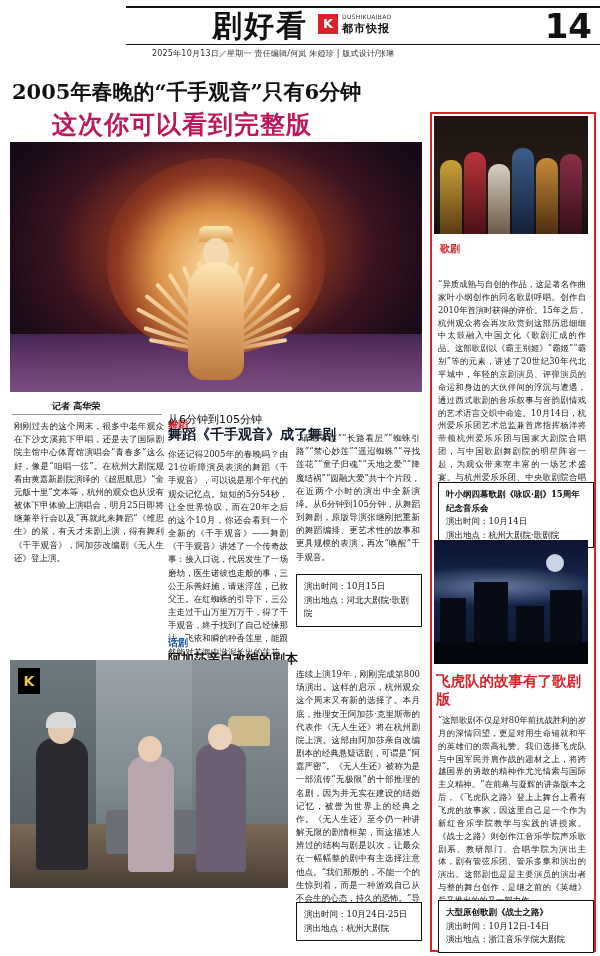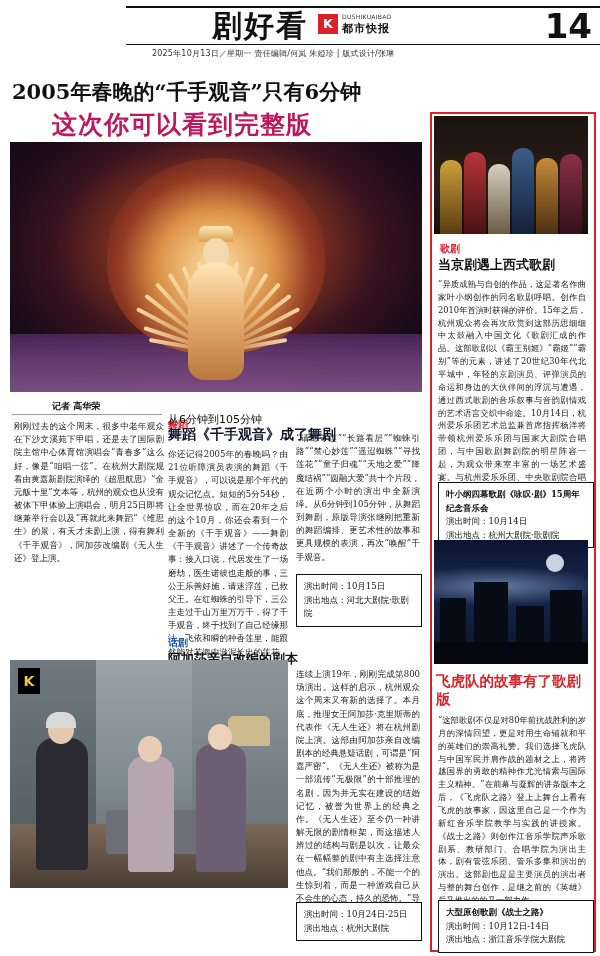--- a/index.html
+++ b/index.html
@@ -249,21 +249,20 @@
   <div class="photo-opera">
     <div class="fig" style="left:6px;height:74px;background:linear-gradient(180deg,#c9a23a,#5a3c12);"></div>
     <div class="fig" style="left:30px;height:82px;background:linear-gradient(180deg,#b8343a,#4a1114);"></div>
     <div class="fig" style="left:54px;height:70px;background:linear-gradient(180deg,#d9cfc0,#6b5a47);"></div>
     <div class="fig" style="left:78px;height:86px;background:linear-gradient(180deg,#3b5d8a,#13203a);"></div>
     <div class="fig" style="left:102px;height:76px;background:linear-gradient(180deg,#c58b3a,#4d2e10);"></div>
     <div class="fig" style="left:126px;height:80px;background:linear-gradient(180deg,#8a2f46,#34101a);"></div>
   </div>
 
   <div class="sec-label opera-label">歌剧</div>
-  <div class="opera-title">当京剧遇上西式歌剧</div>
   <div class="opera-body">“异质成熟与自创的作品，这是著名作曲家叶小纲创作的同名歌剧呼唱。创作自2010年首演时获得的评价。15年之后，杭州观众将会再次欣赏到这部历思细细中太鼓融入中国文化《歌剧汇成的作品。这部歌剧以《霸王别姬》“霸姬”“霸别”等的元素，讲述了20世纪30年代北平城中，年轻的京剧演员、评弹演员的命运和身边的大伙伴间的浮沉与遭遇，通过西式歌剧的音乐叙事与音韵剧情戏的艺术语言交织中命途。10月14日，杭州爱乐乐团艺术总监兼首席指挥杨洋将带领杭州爱乐乐团与国家大剧院合唱团，与中国歌剧舞剧院的明星阵容一起，为观众带来室丰富的一场艺术盛宴。与杭州爱乐乐团、中央歌剧院合唱团共同呈现的小规四幕歌剧《咏叹》15周年纪念音乐会，除了集中呈现叶小纲的经典之外，也将带领团队让你在众荟前的形式上，让人开与交响体充分对话。</div>
   <div class="infobox opera-info">
     <div style="font-weight:bold">叶小纲四幕歌剧《咏叹·剧》15周年纪念音乐会</div>
     <div>
       <span>演出时间：</span><span>10月14日</span>
     </div>
     <div>
       <span>演出地点：</span><span>杭州大剧院·歌剧院</span>
     </div>
   </div>

